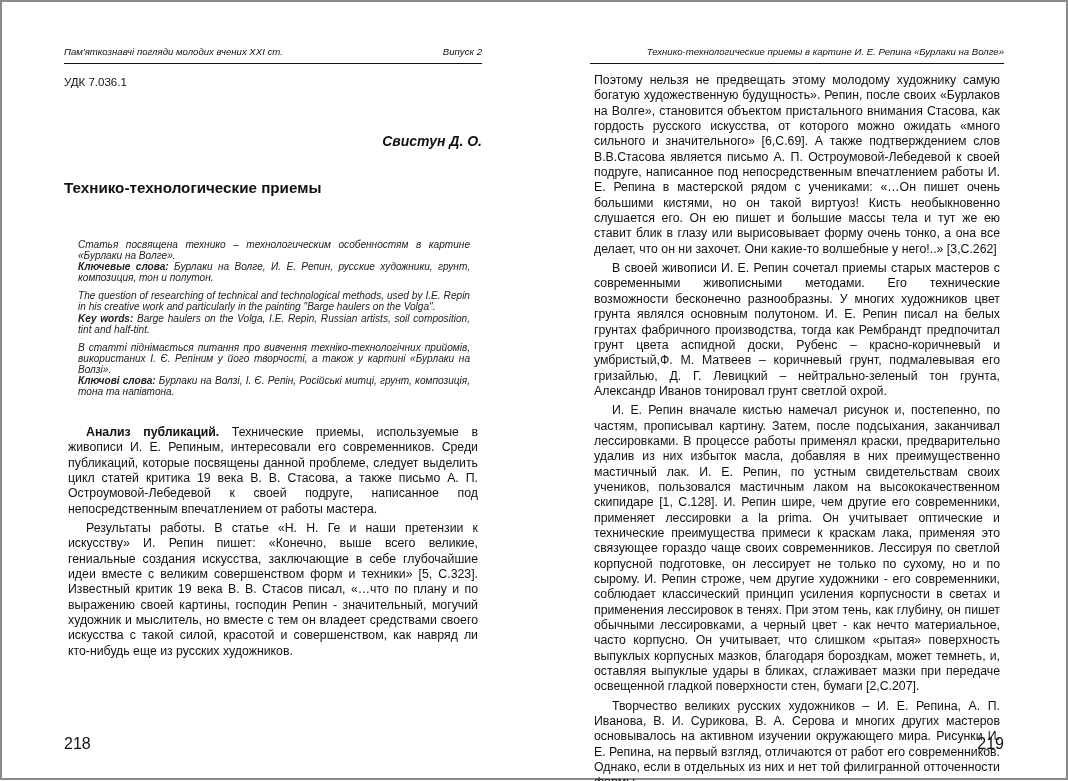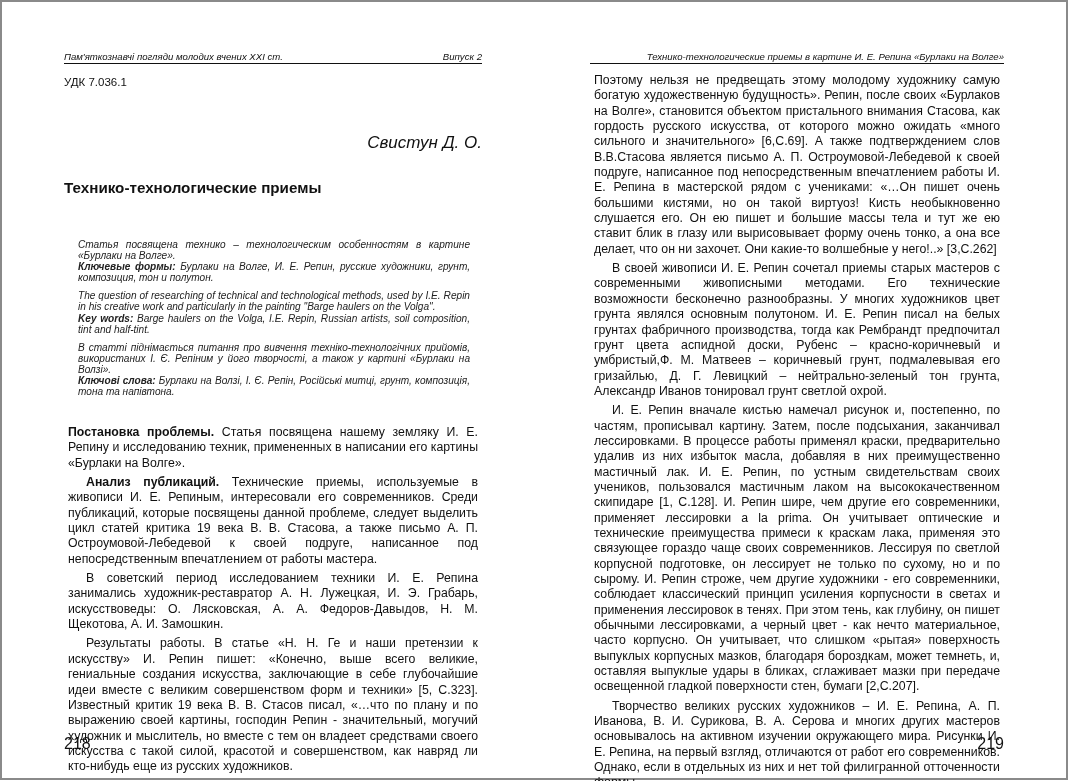--- a/index.html
+++ b/index.html
@@ -5,24 +5,24 @@
   html, body { margin: 0; padding: 0; background: #ffffff; }
   body { width: 1068px; height: 781px; position: relative; overflow: hidden;
          font-family: "Liberation Sans", sans-serif; color: #111; }
   .frame { position: absolute; left: 0; top: 0; width: 1064px; height: 776px;
            border: 2px solid #8a8a8a; border-bottom-width: 2px; }
   .page { position: absolute; top: 0; height: 781px; }
   .page.left { left: 64px; width: 418px; }
   .page.right { left: 590px; width: 414px; }
   .running-head { position: absolute; top: 46px; left: 0; right: 0; height: 16px;
                   border-bottom: 1.3px solid #111; font-style: italic; font-size: 9.6px;
-                  display: flex; justify-content: space-between; align-items: flex-end; padding-bottom: 1px; }
+                  display: flex; justify-content: space-between; align-items: flex-start; padding-bottom: 1px; }
   .right .running-head { justify-content: flex-end; }
   .udk { position: absolute; top: 76px; left: 0; font-weight: normal; font-size: 11.5px; }
-  .author { position: absolute; top: 133px; right: 0; font-weight: normal; font-style: italic; font-size: 17px; }
+  .author { position: absolute; top: 133px; right: 0; font-weight: bold; font-style: italic; font-size: 14px; }
   .title { position: absolute; top: 180px; left: 0; right: 0; text-align: left;
            font-weight: bold; font-size: 15.2px; line-height: 16px; }
   .abstracts { position: absolute; top: 239px; left: 14px; right: 0; font-style: italic;
                font-size: 10.1px; line-height: 11.1px; color: #222; text-align: justify; }
   .abstracts p { margin: 0 12px 7px 0; }
   .abstracts b { font-style: italic; }
   .body-text { font-size: 12.3px; line-height: 15.35px; text-align: justify; }
   .left .body-text { position: absolute; top: 421px; left: 0; right: 0; }
   .right .body-text { position: absolute; top: 69px; left: 0; right: 0; }
   .body-text p { margin: 4px; }
@@ -42,35 +42,33 @@
     <span>Випуск 2</span>
   </div>
   <div class="udk">УДК 7.036.1</div>
   <div class="author">Свистун Д. О.</div>
   <div class="title">
     <div>Технико-технологические приемы</div>
   </div>
   <div class="abstracts">
     <p>
       <span>Статья посвящена технико – технологическим особенностям в картине «Бурлаки на Волге».</span><br>
-      <b>Ключевые формы:</b><span> Бурлаки на Волге, И. Е. Репин, русские художники, грунт, композиция, тон и полутон.</span>
+      <b>Ключевые слова:</b><span> Бурлаки на Волге, И. Е. Репин, русские художники, грунт, композиция, тон и полутон.</span>
     </p>
     <p>
       <span>The question of researching of technical and technological methods, used by I.E. Repin in his creative work and particularly in the painting "Barge haulers on the Volga".</span><br>
       <b>Key words:</b><span> Barge haulers on the Volga, I.E. Repin, Russian artists, soil composition, tint and half-tint.</span>
     </p>
     <p>
       <span>В статті піднімається питання про вивчення техніко-технологічних прийомів, використаних І. Є. Репіним у його творчості, а також у картині «Бурлаки на Волзі».</span><br>
       <b>Ключові слова:</b><span> Бурлаки на Волзі, І. Є. Репін, Російські митці, грунт, композиція, тона та напівтона.</span>
     </p>
   </div>
   <div class="body-text">
-    <p><b>Постановка проблемы.</b><span> Статья посвящена нашему земляку И. Е. Репину и исследованию техник, примененных в написании его картины «Бурлаки на Волге».</span></p>
     <p class="indent"><b>Анализ публикаций.</b><span> Технические приемы, используемые в живописи И. Е. Репиным, интересовали его современников. Среди публикаций, которые посвящены данной проблеме, следует выделить цикл статей критика 19 века В. В. Стасова, а также письмо А. П. Остроумовой-Лебедевой к своей подруге, написанное под непосредственным впечатлением от работы мастера.</span></p>
-    <p class="indent">В советский период исследованием техники И. Е. Репина занимались художник-реставратор А. Н. Лужецкая, И. Э. Грабарь, искусствоведы: О. Лясковская, А. А. Федоров-Давыдов, Н. М. Щекотова, А. И. Замошкин.</p>
     <p class="indent">Результаты работы. В статье «Н. Н. Ге и наши претензии к искусству» И. Репин пишет: «Конечно, выше всего великие, гениальные создания искусства, заключающие в себе глубочайшие идеи вместе с великим совершенством форм и техники» [5, С.323]. Известный критик 19 века В. В. Стасов писал, «…что по плану и по выражению своей картины, господин Репин - значительный, могучий художник и мыслитель, но вместе с тем он владеет средствами своего искусства с такой силой, красотой и совершенством, как навряд ли кто-нибудь еще из русских художников.</p>
   </div>
   <div class="page-num">218</div>
 </div>
 
 <div class="page right">
   <div class="running-head">
     <span>Технико-технологические приемы в картине И. Е. Репина «Бурлаки на Волге»</span>
   </div>
   <div class="body-text">

